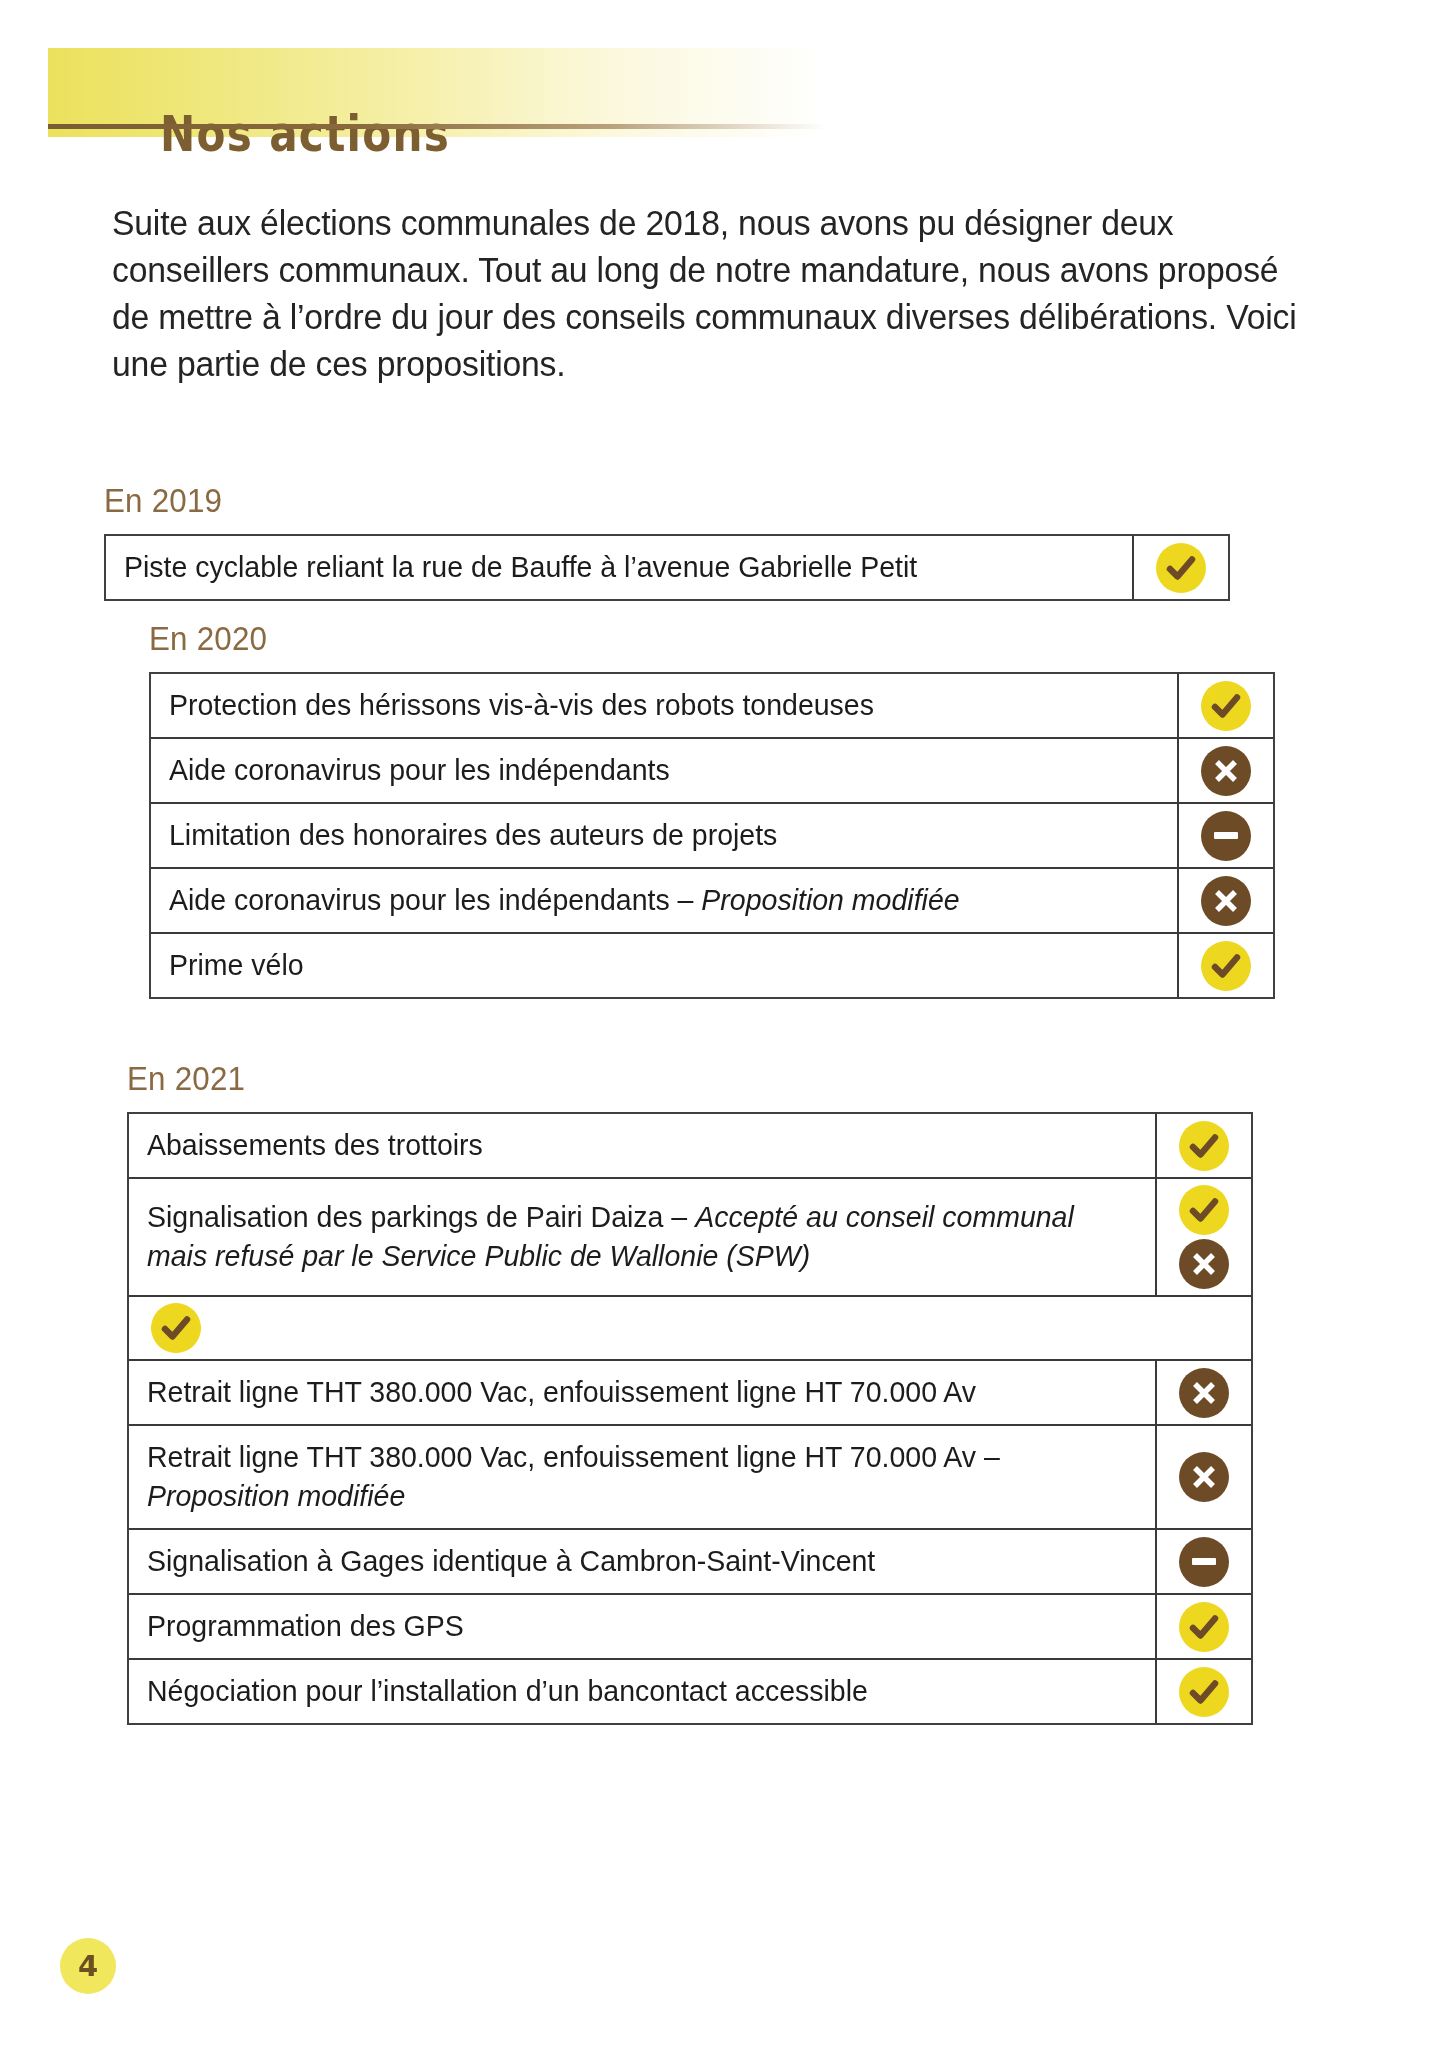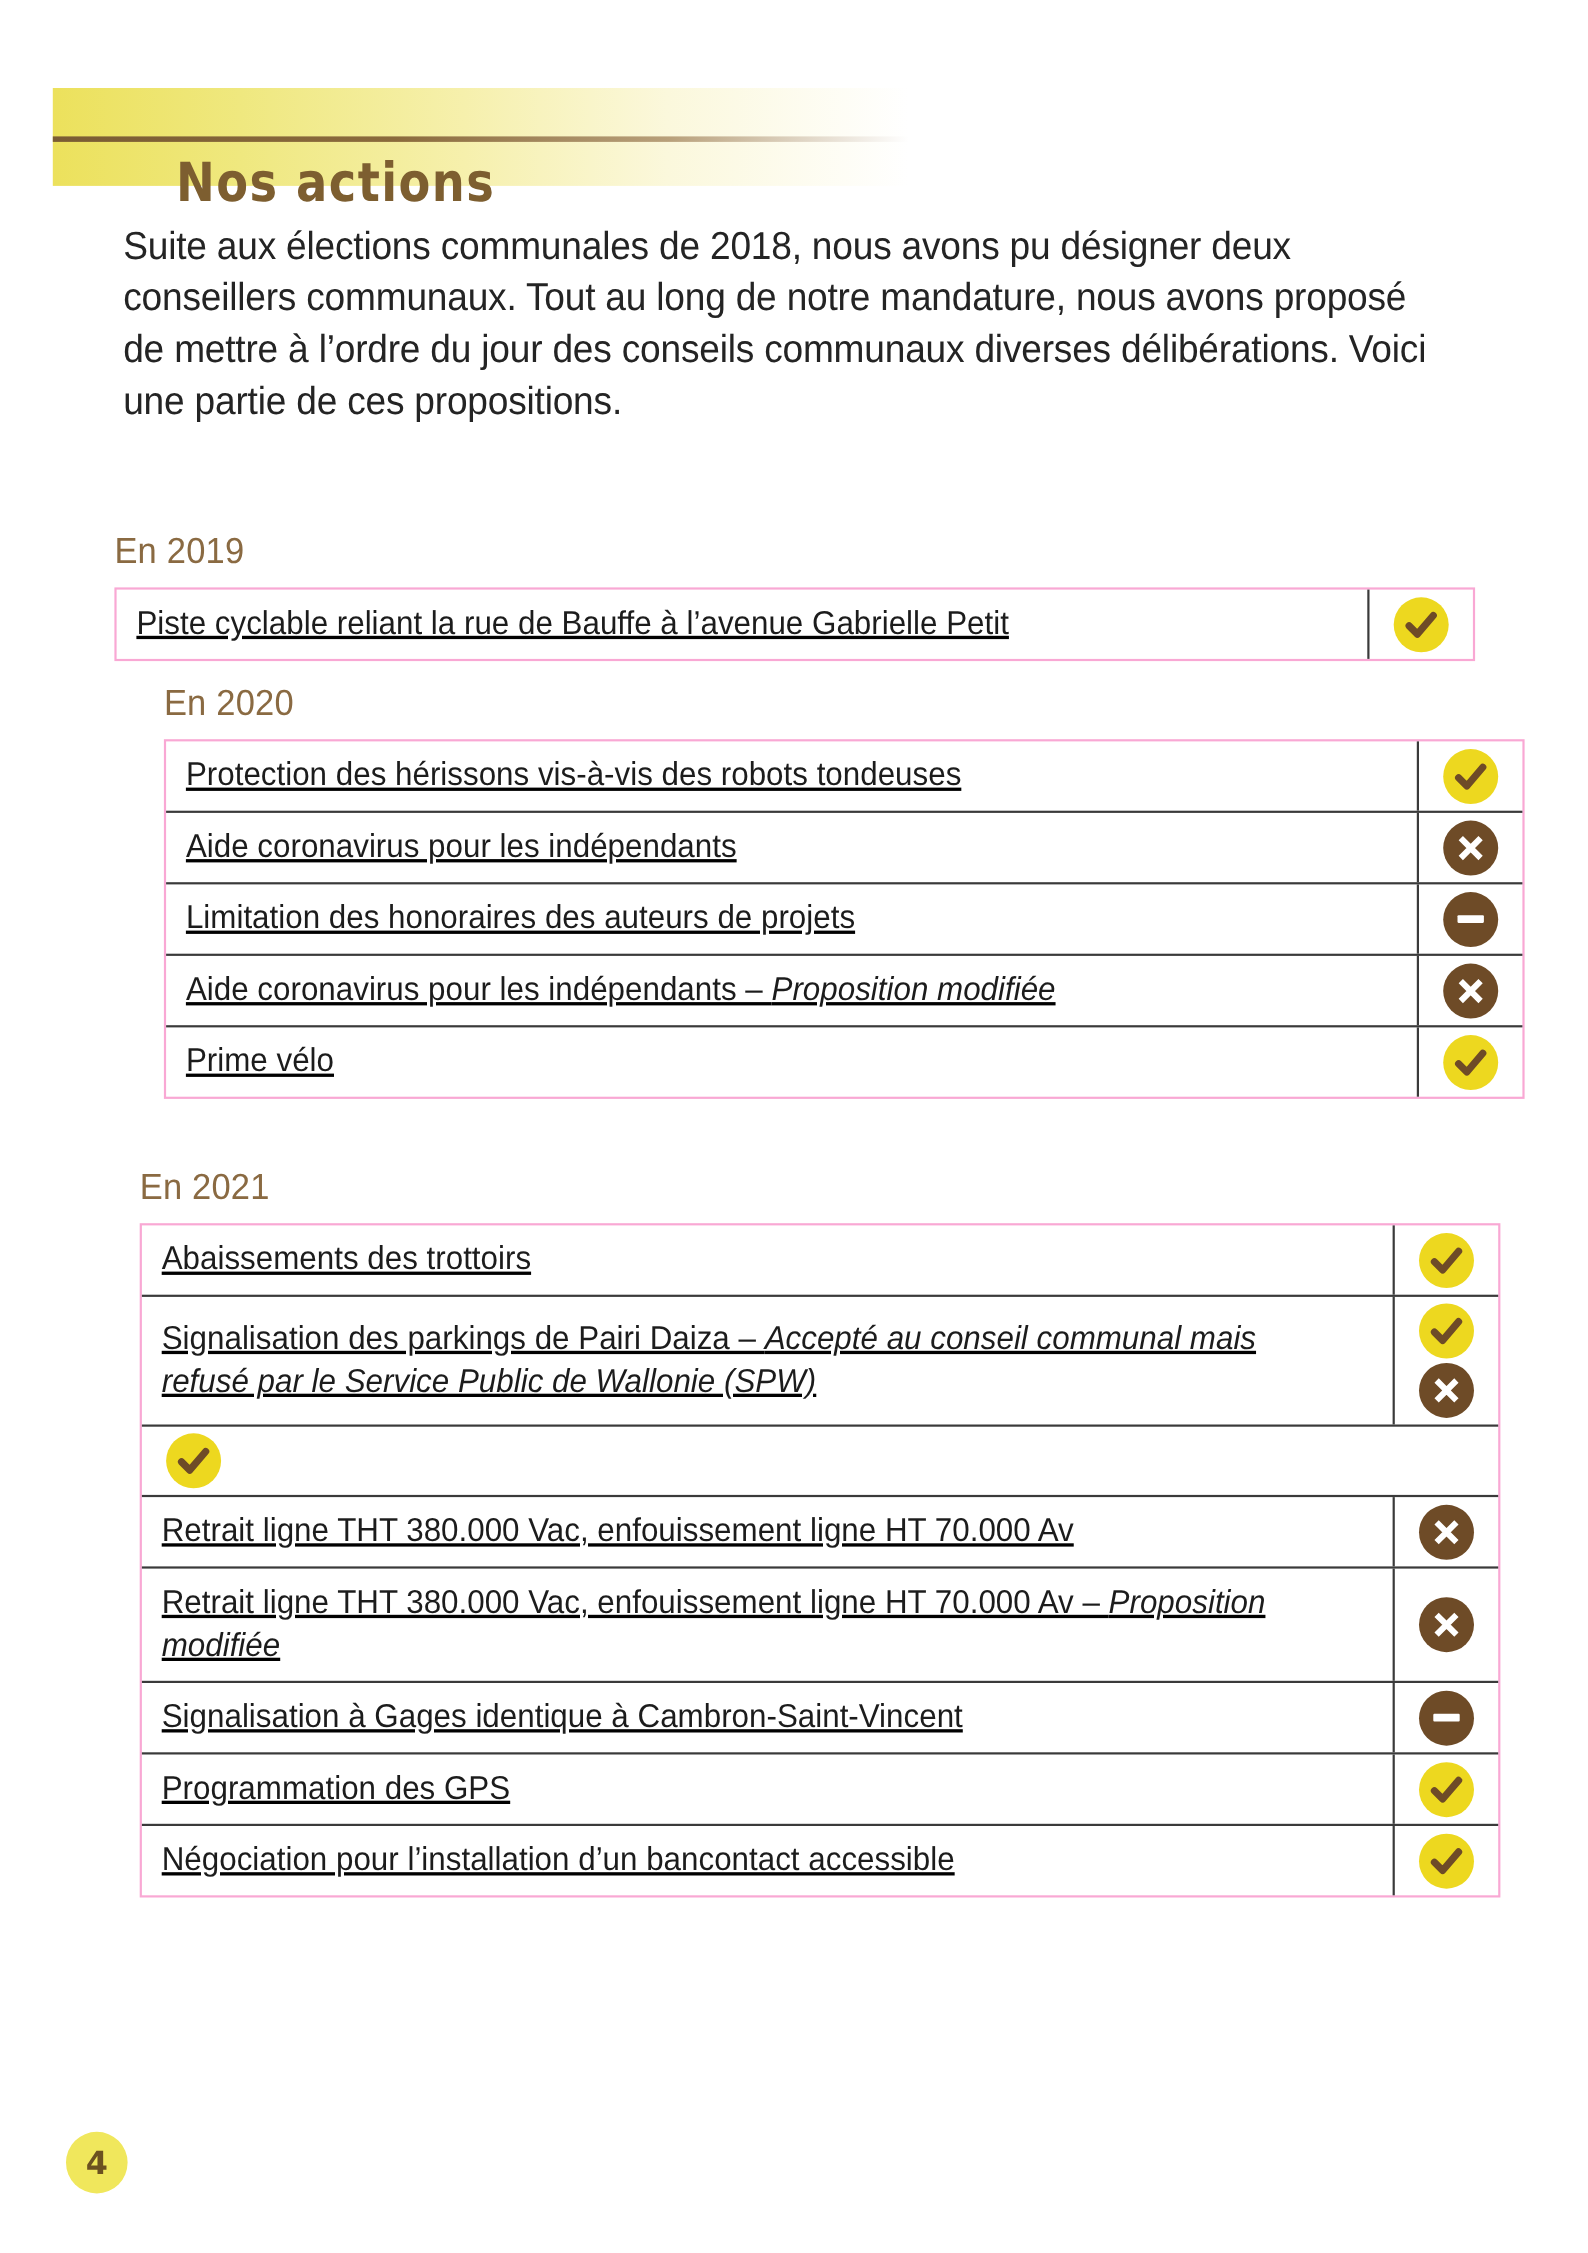--- a/index.html
+++ b/index.html
@@ -17,21 +17,20 @@
 
   
   .banner {
     position: absolute;
     left: 48px;
     top: 48px;
     width: 778px;
     height: 89px;
     background: linear-gradient(to right, #ece15c 0%, #efe87f 22%, #f6f0ac 48%, #fbf8dc 72%, #ffffff 100%);
     box-sizing: border-box;
-    margin-top: 32px;
   }
   .banner-rule {
     position: absolute;
     left: 48px;
     top: 124px;
     width: 778px;
     height: 5px;
     background: linear-gradient(to right, #7a5c33 0%, #8a6a3c 40%, #b8a07a 72%, #ffffff 100%);
   }
   .banner-title {
@@ -70,25 +69,24 @@
     font-size: 33px;
     color: #8a6a42;
     letter-spacing: 0.2px;
     margin: 0 0 14px 0;
     font-weight: normal;
     transform: scaleX(0.95);
     transform-origin: left top;
   }
 
   .table {
-    width: 1237px;
-    border: 2px solid #f9a8d4;
+    width: 1126px;
+    border: 2px solid #404040;
     border-collapse: collapse;
     box-sizing: border-box;
-    text-decoration: underline;
   }
   .row {
     display: flex;
     align-items: stretch;
     border-bottom: 2px solid #3a3a3a;
     box-sizing: border-box;
   }
   .row:last-child { border-bottom: none; }
 
   .cell-text {

